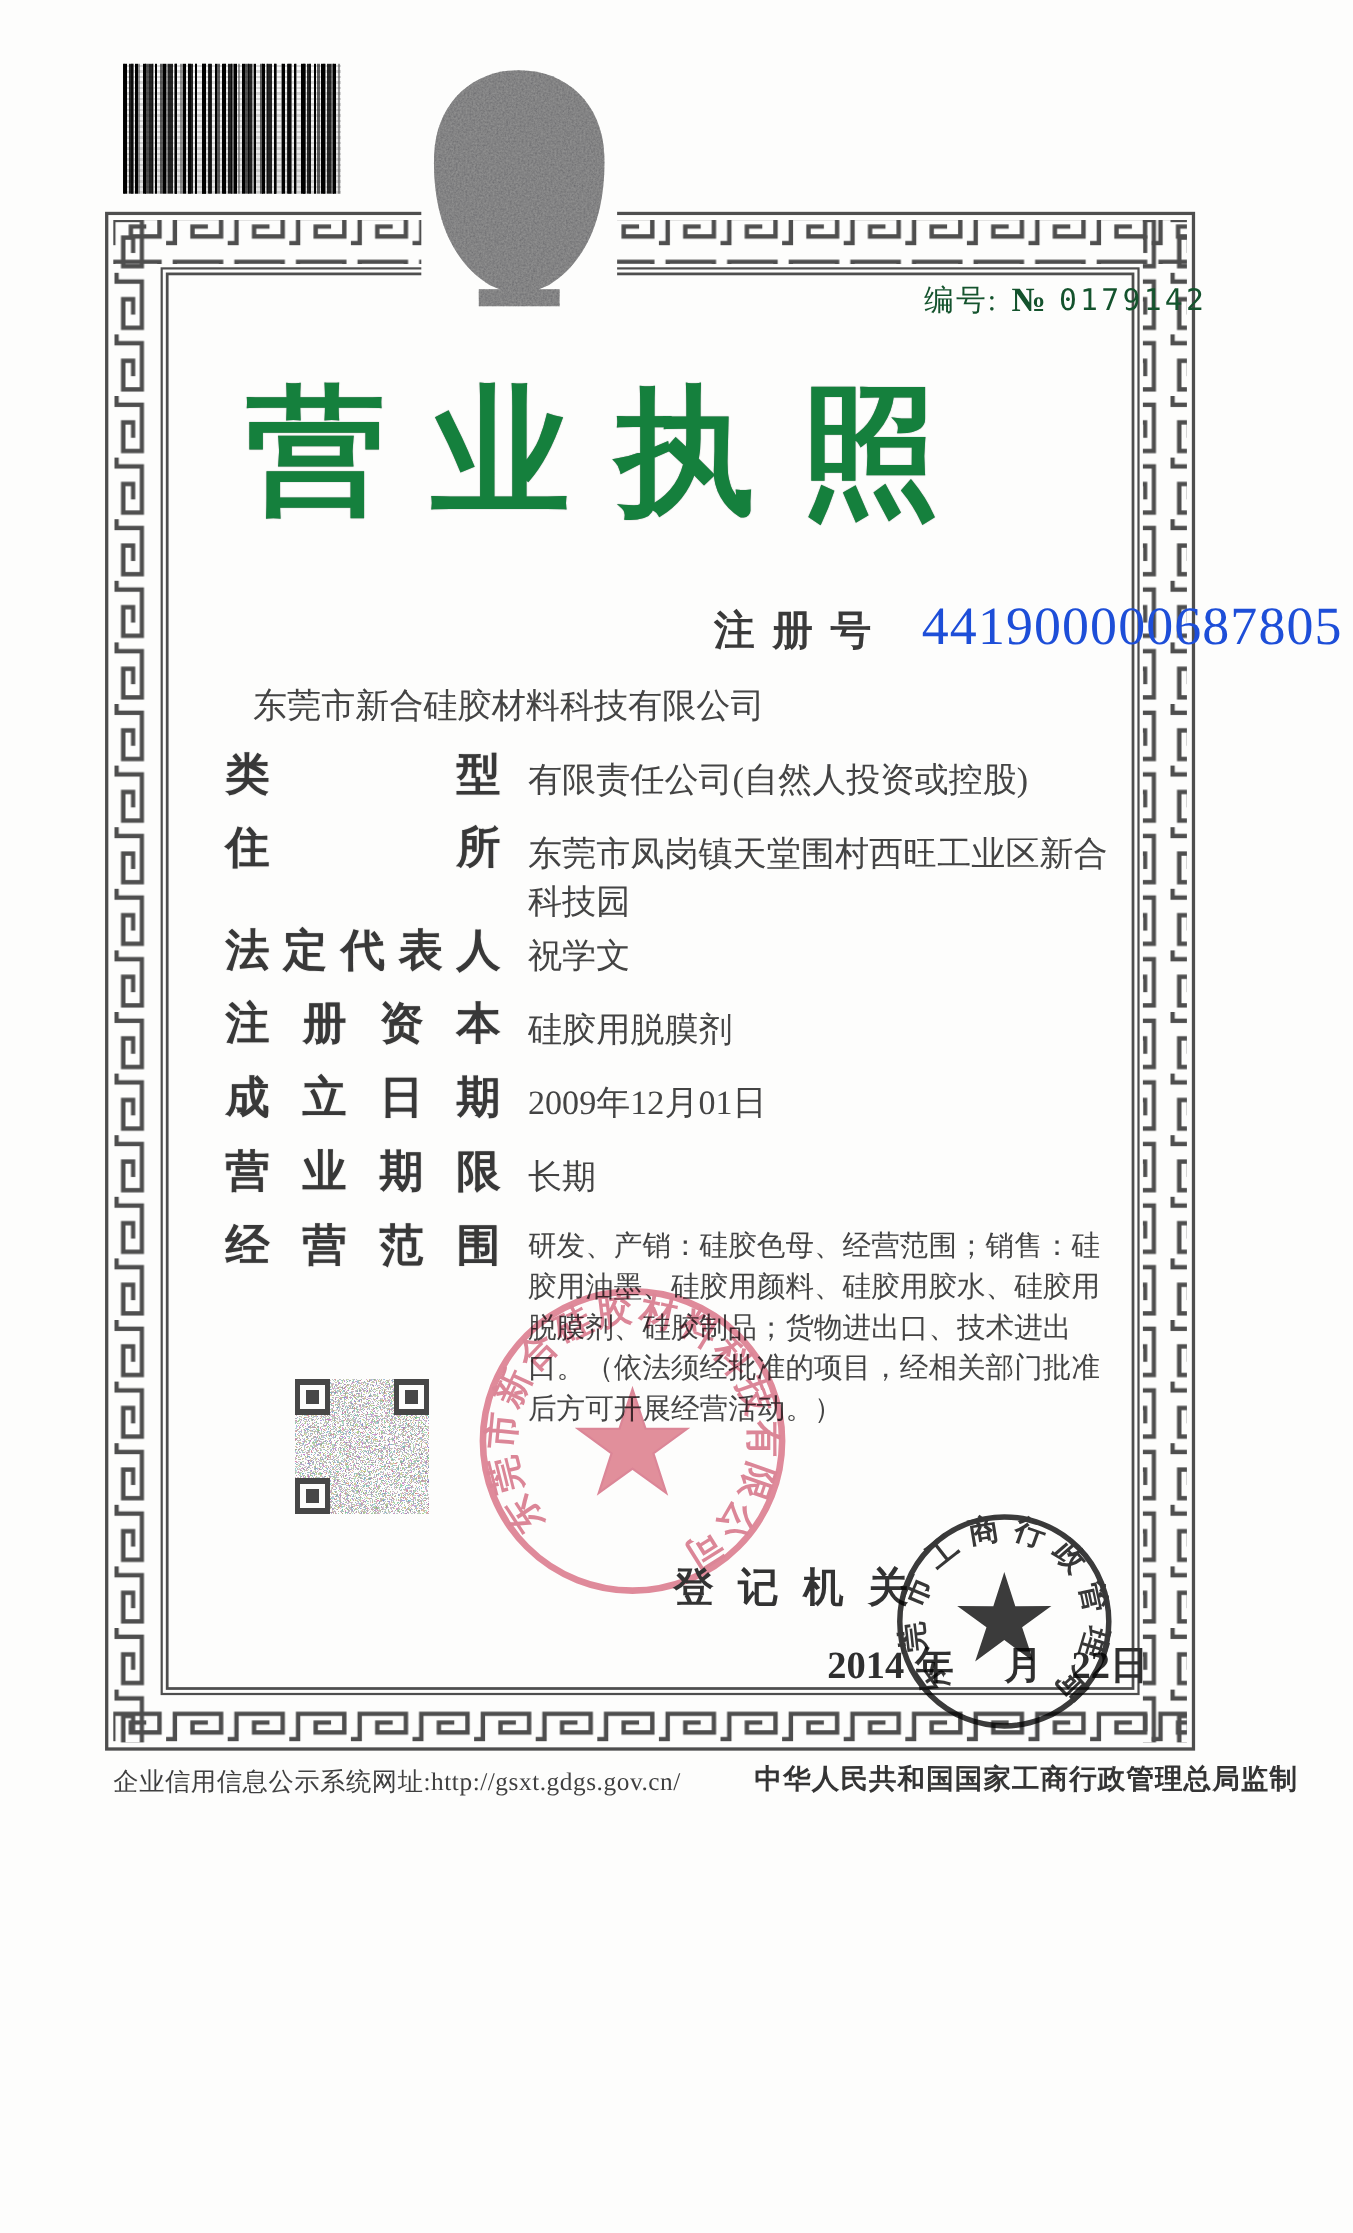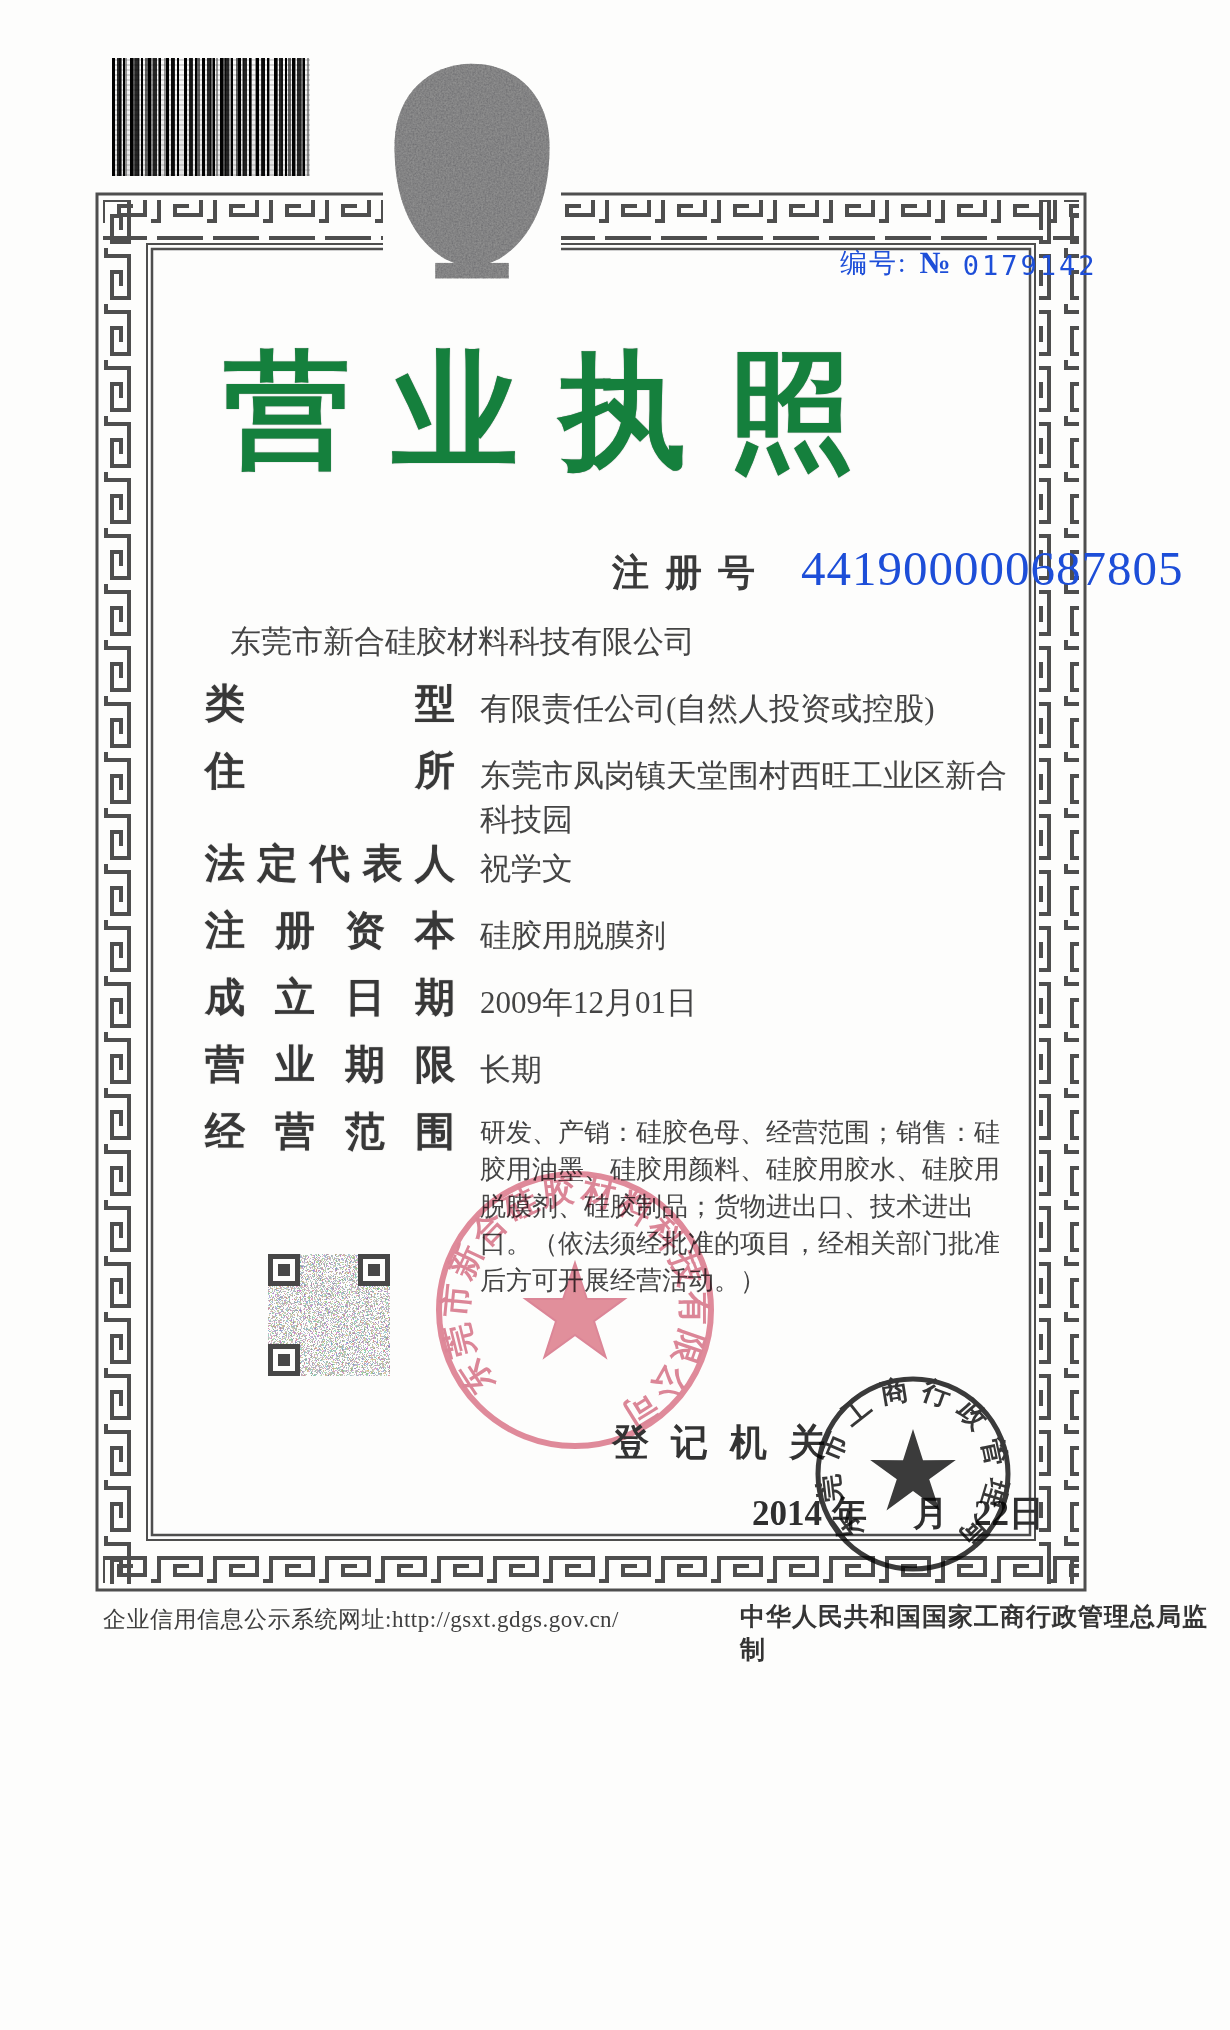--- a/index.html
+++ b/index.html
@@ -18,31 +18,31 @@
       repeating-linear-gradient(0deg, rgba(120,120,120,.35) 0 2px, transparent 2px 5px),
       linear-gradient(#c9c9c9,#b5b5b5);
     filter: contrast(1.5) blur(.4px); }
 
   
   .frame { position:absolute; left:95px; top:192px; }
 
   
   .emblem { position:absolute; left:383px; top:58px; width:178px; height:232px; background:#fdfdfc; }
 
-  .serial { position:absolute; left:840px; top:245px; display:flex; align-items:flex-end;
-            font-size:27px; color:#1d4ed8; letter-spacing:2px; }
+  .serial { position:absolute; left:840px; top:255px; display:flex; align-items:center;
+            font-size:27px; color:#14532d; letter-spacing:2px; }
   .serial .mark { font-weight:700; font-size:31px; margin:0 10px 0 12px; }
   .serial .num { font-family:"DejaVu Sans Mono","Liberation Mono",monospace; font-size:27px; letter-spacing:3px; }
 
   .title { position:absolute; left:170px; top:328px; width:780px; text-align:center;
            font-size:126px; font-weight:800; letter-spacing:42px; color:#15803d;
            text-shadow:0 0 1px rgba(40,40,40,.6); white-space:nowrap; }
 
   .regno-line { position:absolute; left:612px; top:540px; display:flex; align-items:baseline; }
-  .regno-line .lbl { font-size:37px; font-weight:700; letter-spacing:16px; color:#3a3a3a; }
+  .regno-line .lbl { font-size:37px; font-weight:700; letter-spacing:16px; color:#3a3a3a;margin-left:37px; }
   .regno-line .val { font-size:49px; margin-left:30px; letter-spacing:1px; color:#1d4ed8; }
 
   .fields { position:absolute; left:205px; top:615px; width:818px; }
   .row { display:flex; align-items:flex-start; min-height:67px; }
   .row-label { width:250px; flex:none; font-size:40px; font-weight:700; color:#383838;
                text-align:justify; text-align-last:justify; line-height:1.1;
                text-shadow:0 0 1px rgba(50,50,50,.5); }
   .row-value { margin-left:25px; font-size:31px; color:#444; padding-top:5px; line-height:1.42; width:540px; }
   .row:nth-child(8) .row-value { font-size:26px; }
 
@@ -53,21 +53,21 @@
 
   .reg-office { position:absolute; left:612px; top:1418px; font-size:37px; font-weight:700;
                 letter-spacing:22px; color:#333; white-space:nowrap; }
   .date-line { position:absolute; left:752px; top:1490px; display:flex; align-items:baseline;
                font-size:35px; color:#2f2f2f; font-weight:600; }
   .date-line .g1 { margin-left:10px; }
   .date-line .g2 { margin-left:46px; }
   .date-line .g3 { margin-left:26px; }
 
   .footer-left { position:absolute; left:103px; top:1604px; font-size:23px; color:#3f3f3f; letter-spacing:.5px; }
-  .footer-right { position:absolute; left:740px; top:1600px; font-size:25px; font-weight:600;
+  .footer-right { position:absolute; left:686px; top:1600px; font-size:25px; font-weight:600;
                   color:#343434; letter-spacing:1px; }
 </style>
 </head>
 <body>
 
 <div class="page">
 
   <div class="barcode"></div>
 
   <svg class="frame" width="992" height="1400" viewBox="0 0 992 1400">

